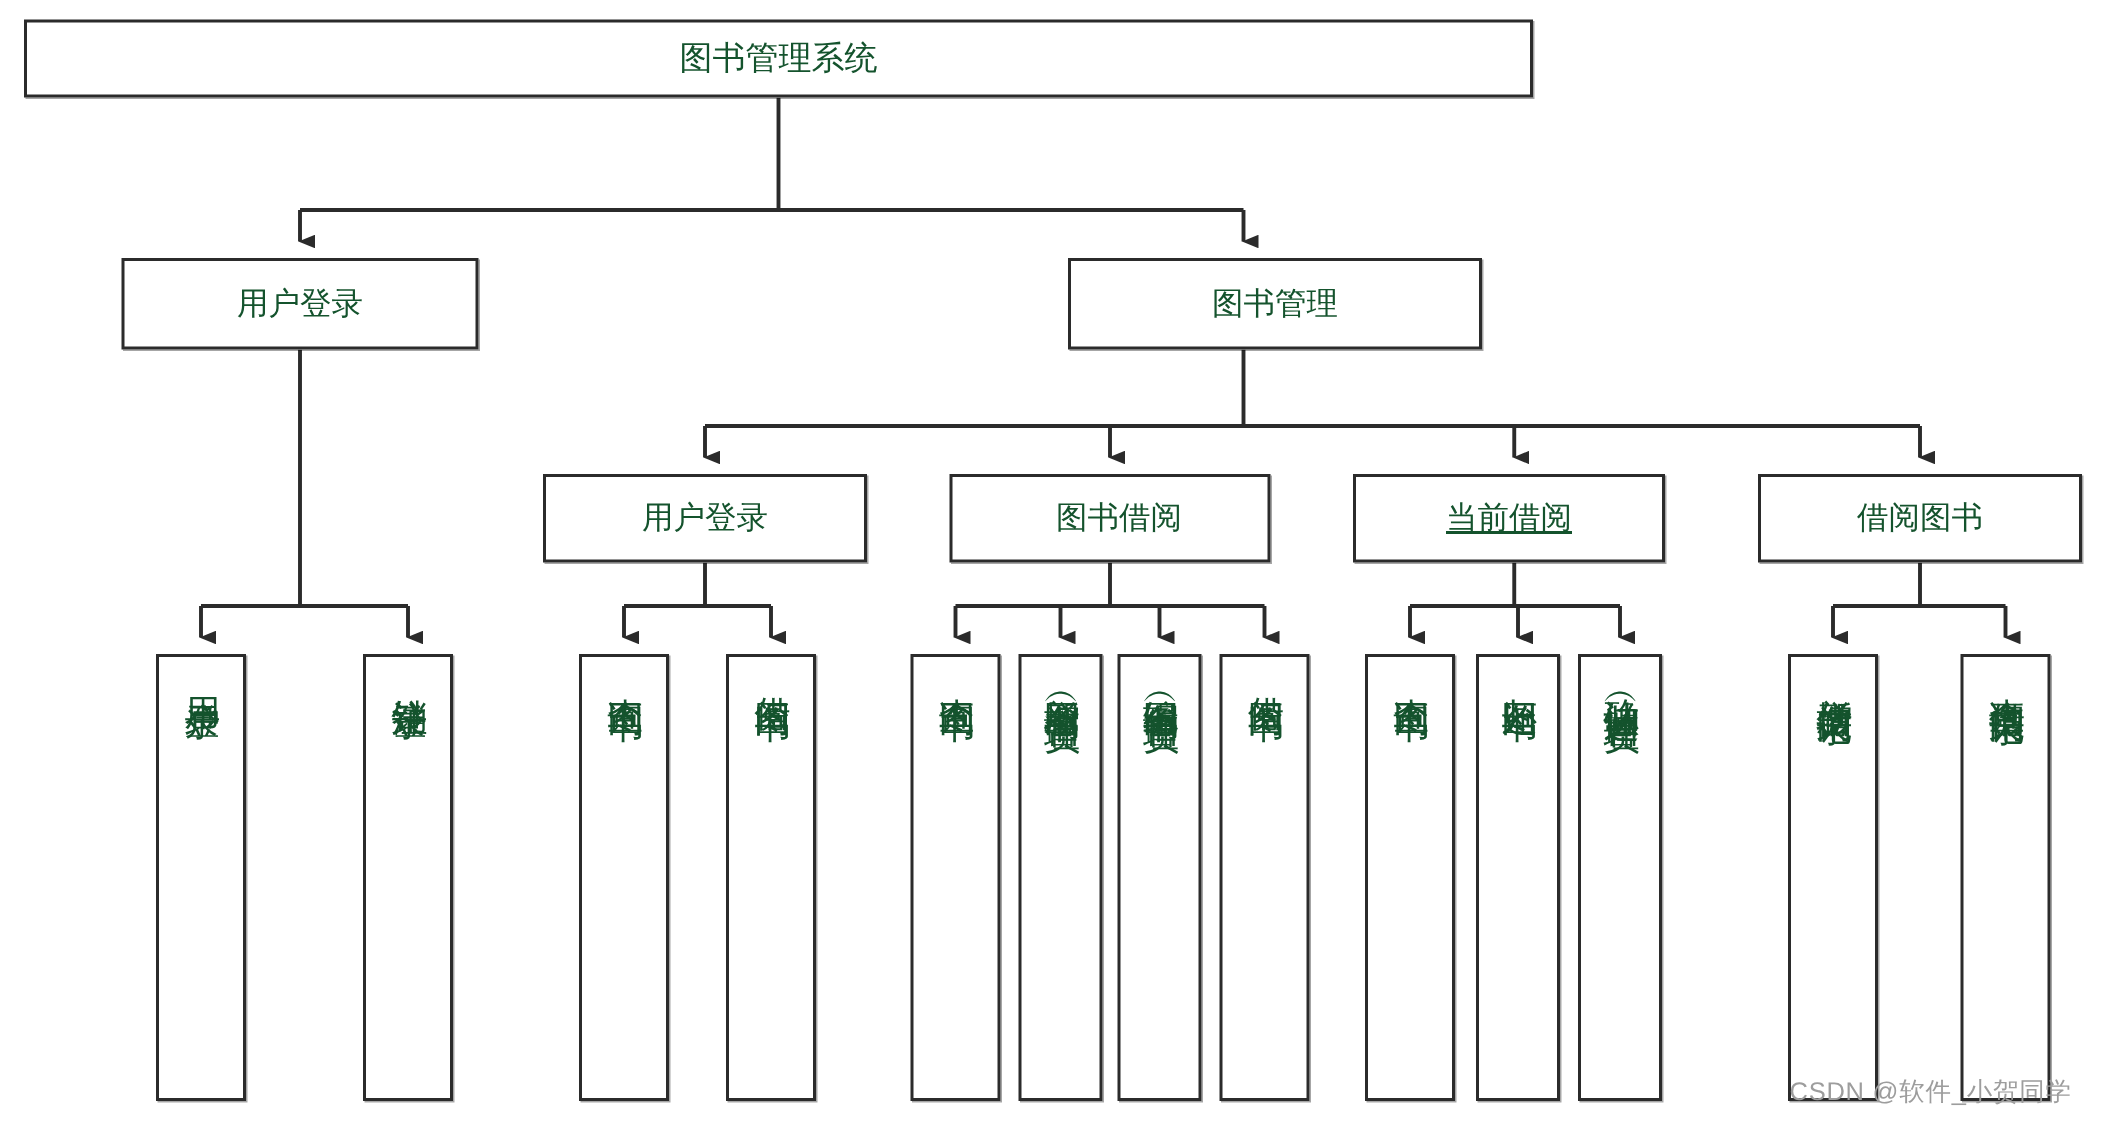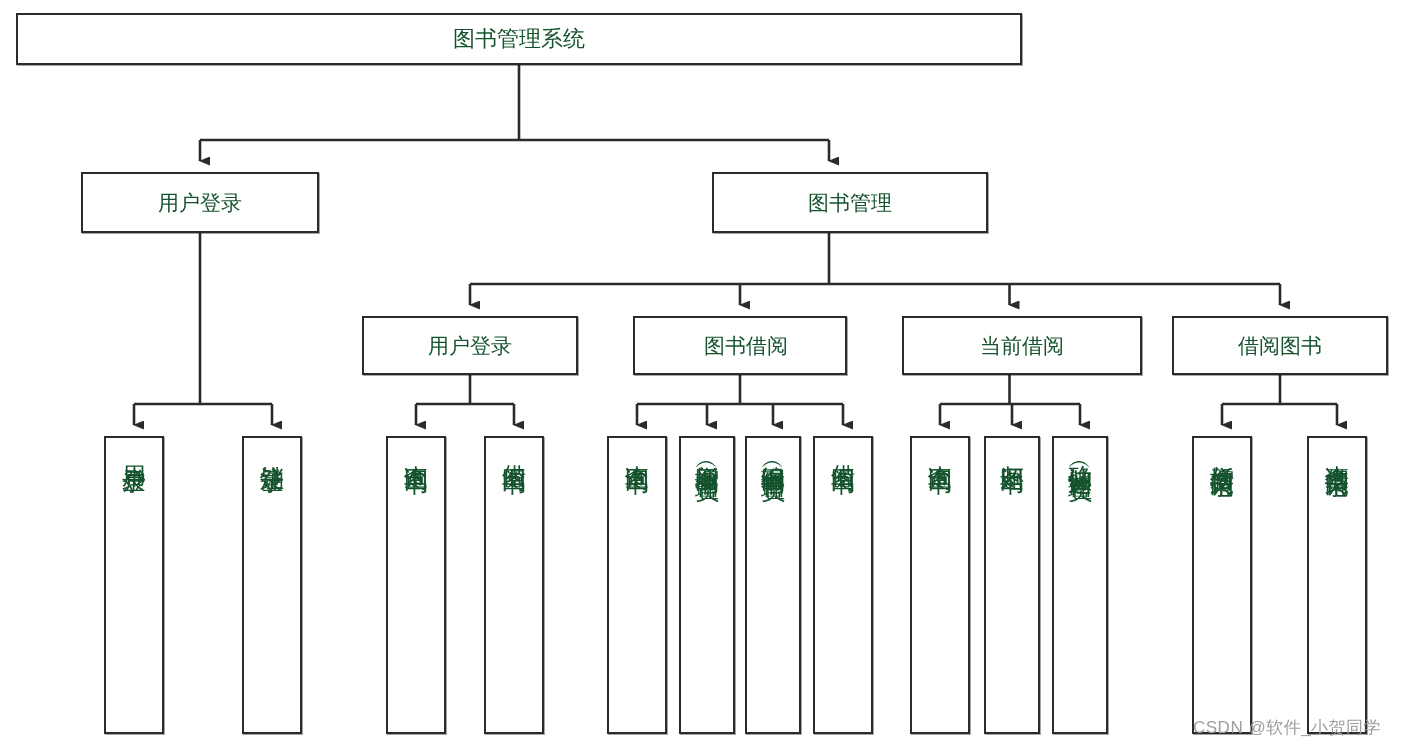--- a/index.html
+++ b/index.html
@@ -122,21 +122,21 @@
       </div>
       <div class="node horizontal" style="left: 712px; top: 172px; width: 276px; height: 61px;">
         <span class="label">图书管理</span>
       </div>
       <div class="node horizontal" style="left: 362px; top: 316px; width: 216px; height: 59px;">
         <span class="label">用户登录</span>
       </div>
       <div class="node horizontal" style="left: 633px; top: 316px; width: 214px; height: 59px; padding-left: 12px;">
         <span class="label">图书借阅</span>
       </div>
-      <div class="node horizontal" style="left: 902px; top: 316px; width: 240px; height: 59px;">
+      <div class="node horizontal" style="left: 902px; top: 316px; width: 208px; height: 59px; text-decoration: underline;">
         <span class="label">当前借阅</span>
       </div>
       <div class="node horizontal" style="left: 1172px; top: 316px; width: 216px; height: 59px;">
         <span class="label">借阅图书</span>
       </div>
       <div class="node vertical" style="left: 104px; top: 436px; width: 60px; height: 298px;">
         <span class="label">用户登录</span>
       </div>
       <div class="node vertical" style="left: 242px; top: 436px; width: 60px; height: 298px;">
         <span class="label">注销登录</span>

